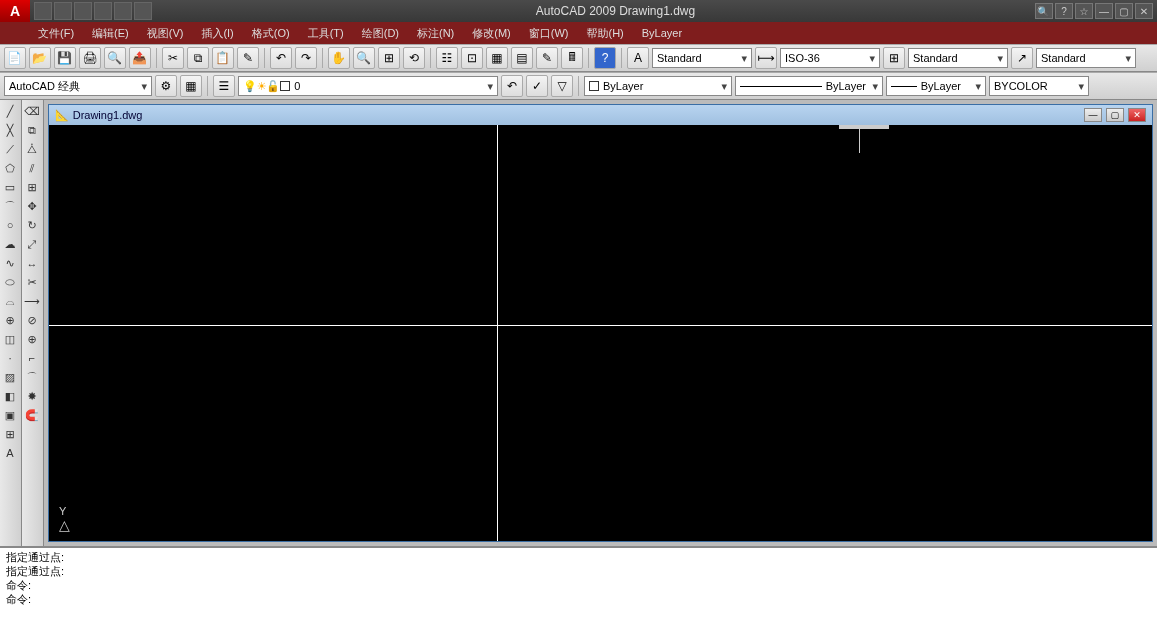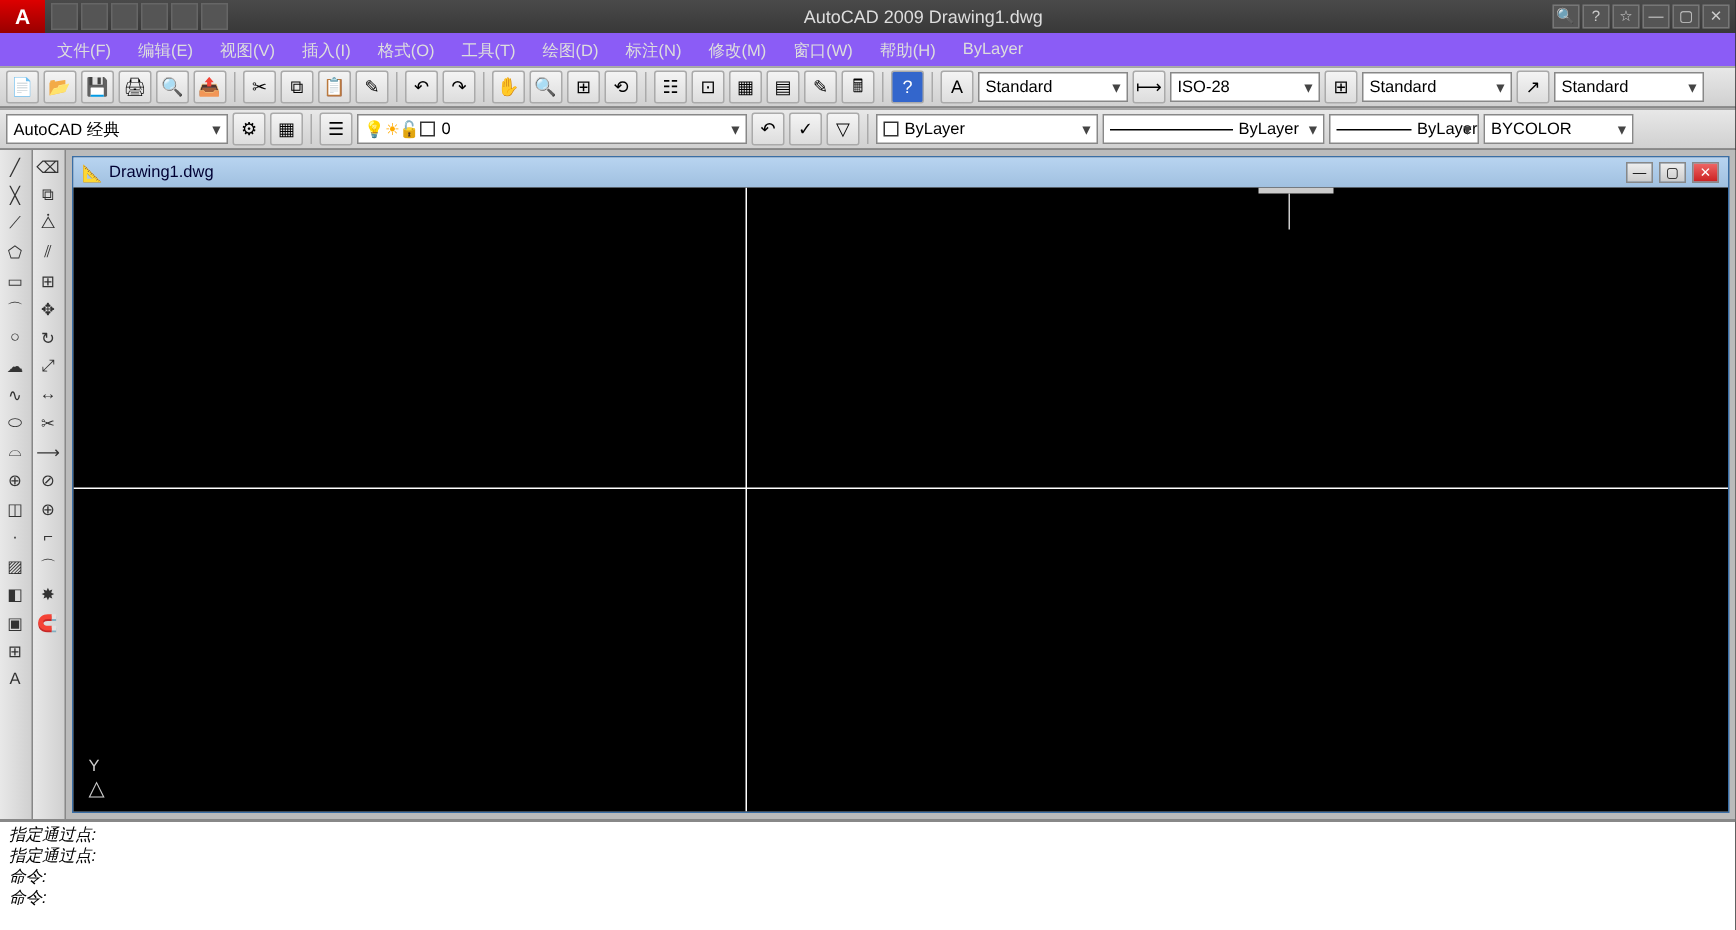--- a/index.html
+++ b/index.html
@@ -8,30 +8,30 @@
 
 .titlebar { height: 22px; background: linear-gradient(#4a4a4a, #383838); display: flex; align-items: center; color: #ddd; }
 .titlebar .logo { width: 30px; height: 22px; background: linear-gradient(#d00, #900); display: flex; align-items: center; justify-content: center; color: #fff; font-weight: bold; font-size: 14px; }
 .qat { display: flex; gap: 2px; margin-left: 4px; }
 .qat-btn { width: 18px; height: 18px; background: #555; border: 1px solid #666; }
 .title-text { flex: 1; text-align: center; font-size: 12px; margin-left: 44px; }
 .win-controls { display: flex; gap: 2px; margin-right: 4px; }
 .win-btn { width: 18px; height: 16px; background: #555; border: 1px solid #777; display: flex; align-items: center; justify-content: center; color: #ccc; font-size: 10px; }
 
 
-.menubar { height: 22px; background: #8b5cf6; display: flex; align-items: center; padding-left: 30px; gap: 2px; }
+.menubar { height: 22px; background: #7f1d1d; display: flex; align-items: center; padding-left: 30px; gap: 2px; }
 .menu-item { color: #ddd; padding: 2px 8px; cursor: pointer; }
 
 
 .toolbar-row { height: 28px; background: linear-gradient(#e8e8e8, #d0d0d0); display: flex; align-items: center; padding: 0 4px; gap: 3px; border-top: 1px solid #aaa; border-bottom: 1px solid #888; }
 .tb-btn { width: 22px; height: 22px; background: linear-gradient(#f4f4f4, #ddd); border: 1px solid #aaa; border-radius: 2px; display: flex; align-items: center; justify-content: center; font-size: 12px; }
 .tb-sep { width: 1px; height: 20px; background: #aaa; margin: 0 2px; }
 .tb-dropdown { height: 20px; background: #fff; border: 1px solid #888; display: flex; align-items: center; padding: 0 4px; font-size: 11px; position: relative; }
 .tb-dropdown::after { content: "▾"; position: absolute; right: 4px; color: #444; }
-.dd-80 { width: 100px; padding-right: 0; }
+.dd-80 { width: 100px; padding-right: 24px; }
 .dd-120 { width: 148px; padding-right: 16px; }
 .dd-200 { width: 260px; padding-right: 16px; }
 .swatch { width: 10px; height: 10px; border: 1px solid #333; margin-right: 4px; display: inline-block; }
 .swatch.white { background: #fff; }
 .line-preview { flex: 1; border-top: 1px solid #000; margin-right: 4px; }
 
 
 .main-area { display: flex; height: calc(620px - 22px - 22px - 28px - 28px - 74px); background: #ccc; }
 .side-toolbar { width: 22px; background: linear-gradient(to right, #e8e8e8, #d0d0d0); display: flex; flex-direction: column; gap: 1px; padding: 2px 0; border-right: 1px solid #888; }
 .side-btn { width: 20px; height: 18px; display: flex; align-items: center; justify-content: center; font-size: 11px; color: #333; }
@@ -46,21 +46,21 @@
 .canvas { flex: 1; background: #000; position: relative; overflow: hidden; }
 .crosshair-h { position: absolute; left: 0; right: 0; top: 200px; height: 1px; background: #fff; }
 .crosshair-v { position: absolute; top: 0; bottom: 0; left: 448px; width: 1px; background: #fff; }
 .cursor-mark { position: absolute; top: 0; left: 790px; width: 50px; height: 4px; background: #ccc; }
 .cursor-tick { position: absolute; top: 4px; left: 810px; width: 1px; height: 24px; background: #ccc; }
 .ucs { position: absolute; left: 10px; bottom: 8px; color: #ccc; font-size: 11px; }
 .ucs-arrow { font-size: 14px; }
 
 
 .command-area { height: 74px; background: #fff; border-top: 2px solid #888; padding: 2px 6px; font-family: "SimSun", monospace; font-size: 12px; color: #000; overflow: hidden; }
-.cmd-line { white-space: nowrap; line-height: 14px; font-style: italic; }
+.cmd-line { white-space: nowrap; line-height: 14px; }
 </style>
 </head>
 <body>
 
 <div class="titlebar">
   <div class="logo">A</div>
   <div class="qat">
     <div class="qat-btn"></div>
     <div class="qat-btn"></div>
     <div class="qat-btn"></div>
@@ -120,21 +120,21 @@
   <div class="tb-btn">▦</div>
   <div class="tb-btn">▤</div>
   <div class="tb-btn">✎</div>
   <div class="tb-btn">🖩</div>
   <div class="tb-sep"></div>
   <div class="tb-btn" style="background:#36c;color:#fff">?</div>
   <div class="tb-sep"></div>
   <div class="tb-btn">A</div>
   <div class="tb-dropdown dd-80">Standard</div>
   <div class="tb-btn">⟼</div>
-  <div class="tb-dropdown dd-80">ISO-28</div>
+  <div class="tb-dropdown dd-80">ISO-36</div>
   <div class="tb-btn">⊞</div>
   <div class="tb-dropdown dd-80">Standard</div>
   <div class="tb-btn">↗</div>
   <div class="tb-dropdown dd-80">Standard</div>
 </div>
 
 <div class="toolbar-row">
   <div class="tb-dropdown dd-120">AutoCAD 经典</div>
   <div class="tb-btn">⚙</div>
   <div class="tb-btn">▦</div>

